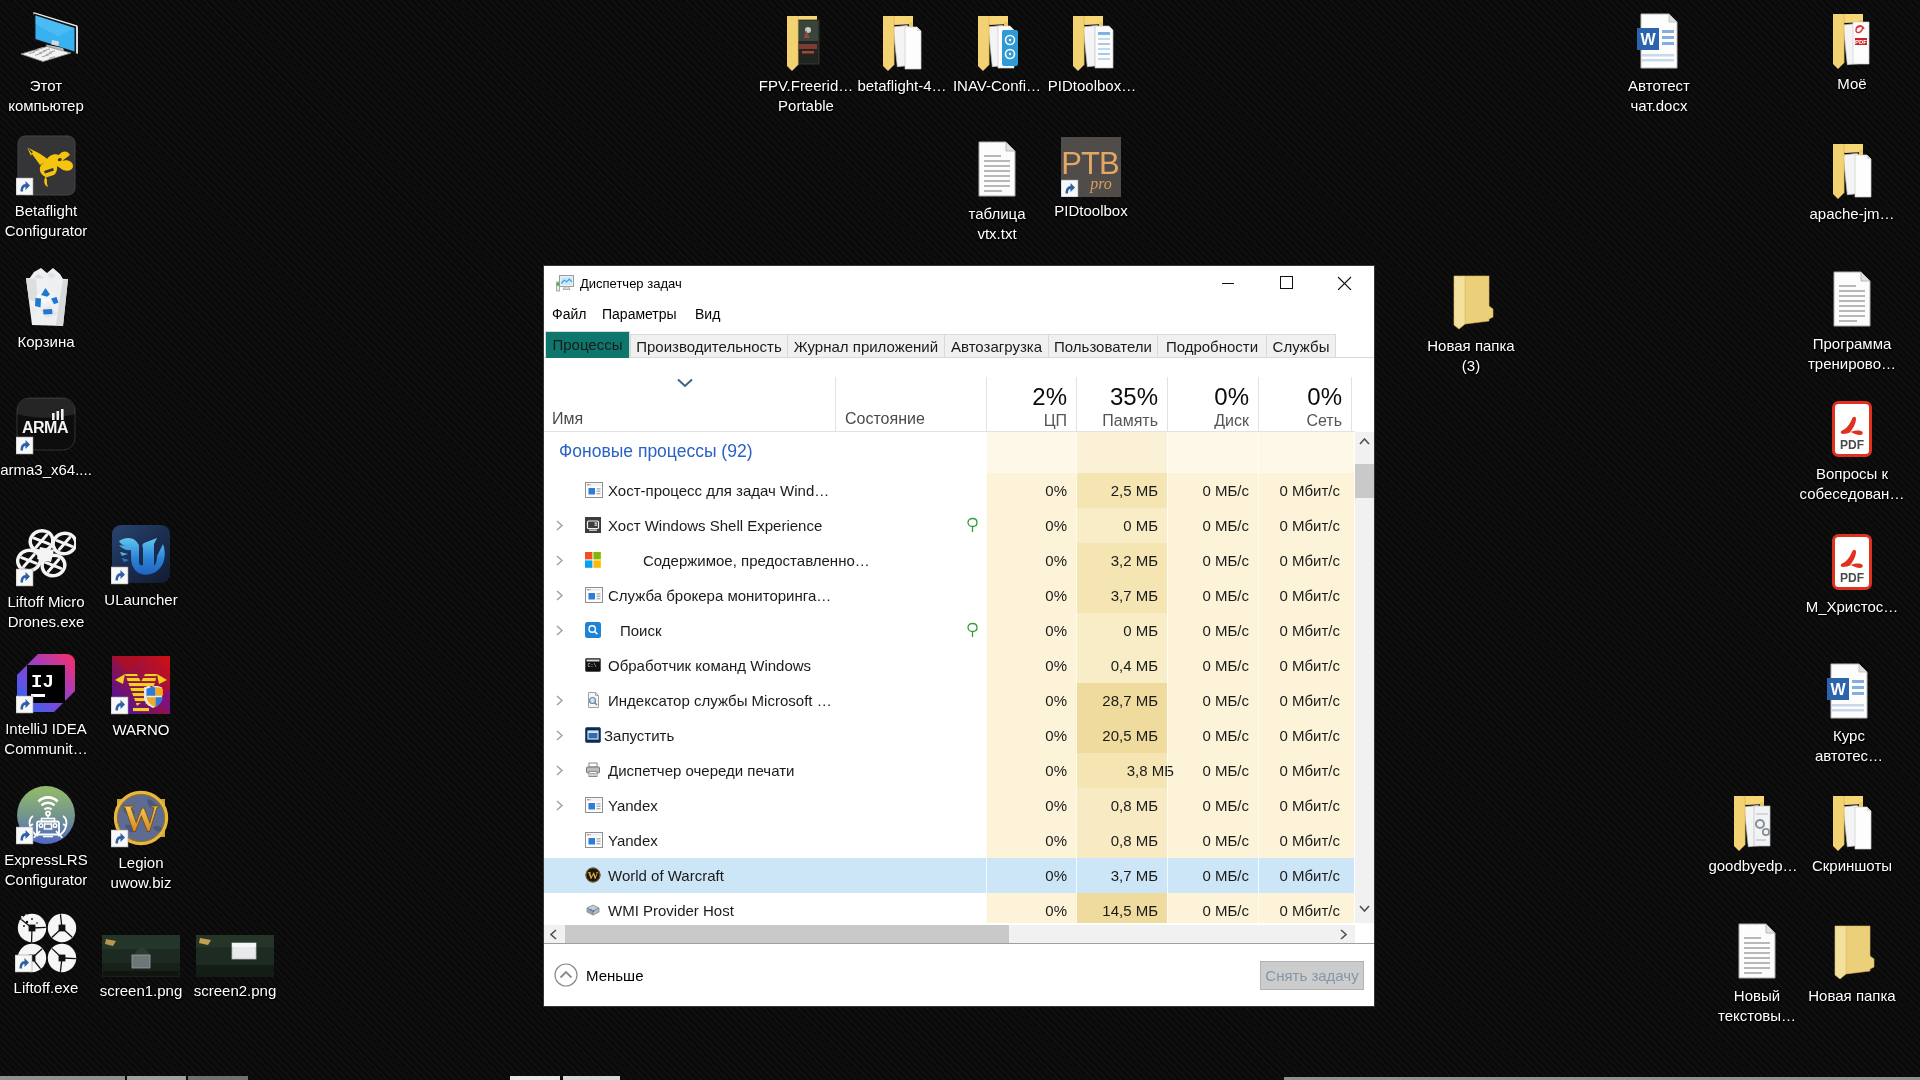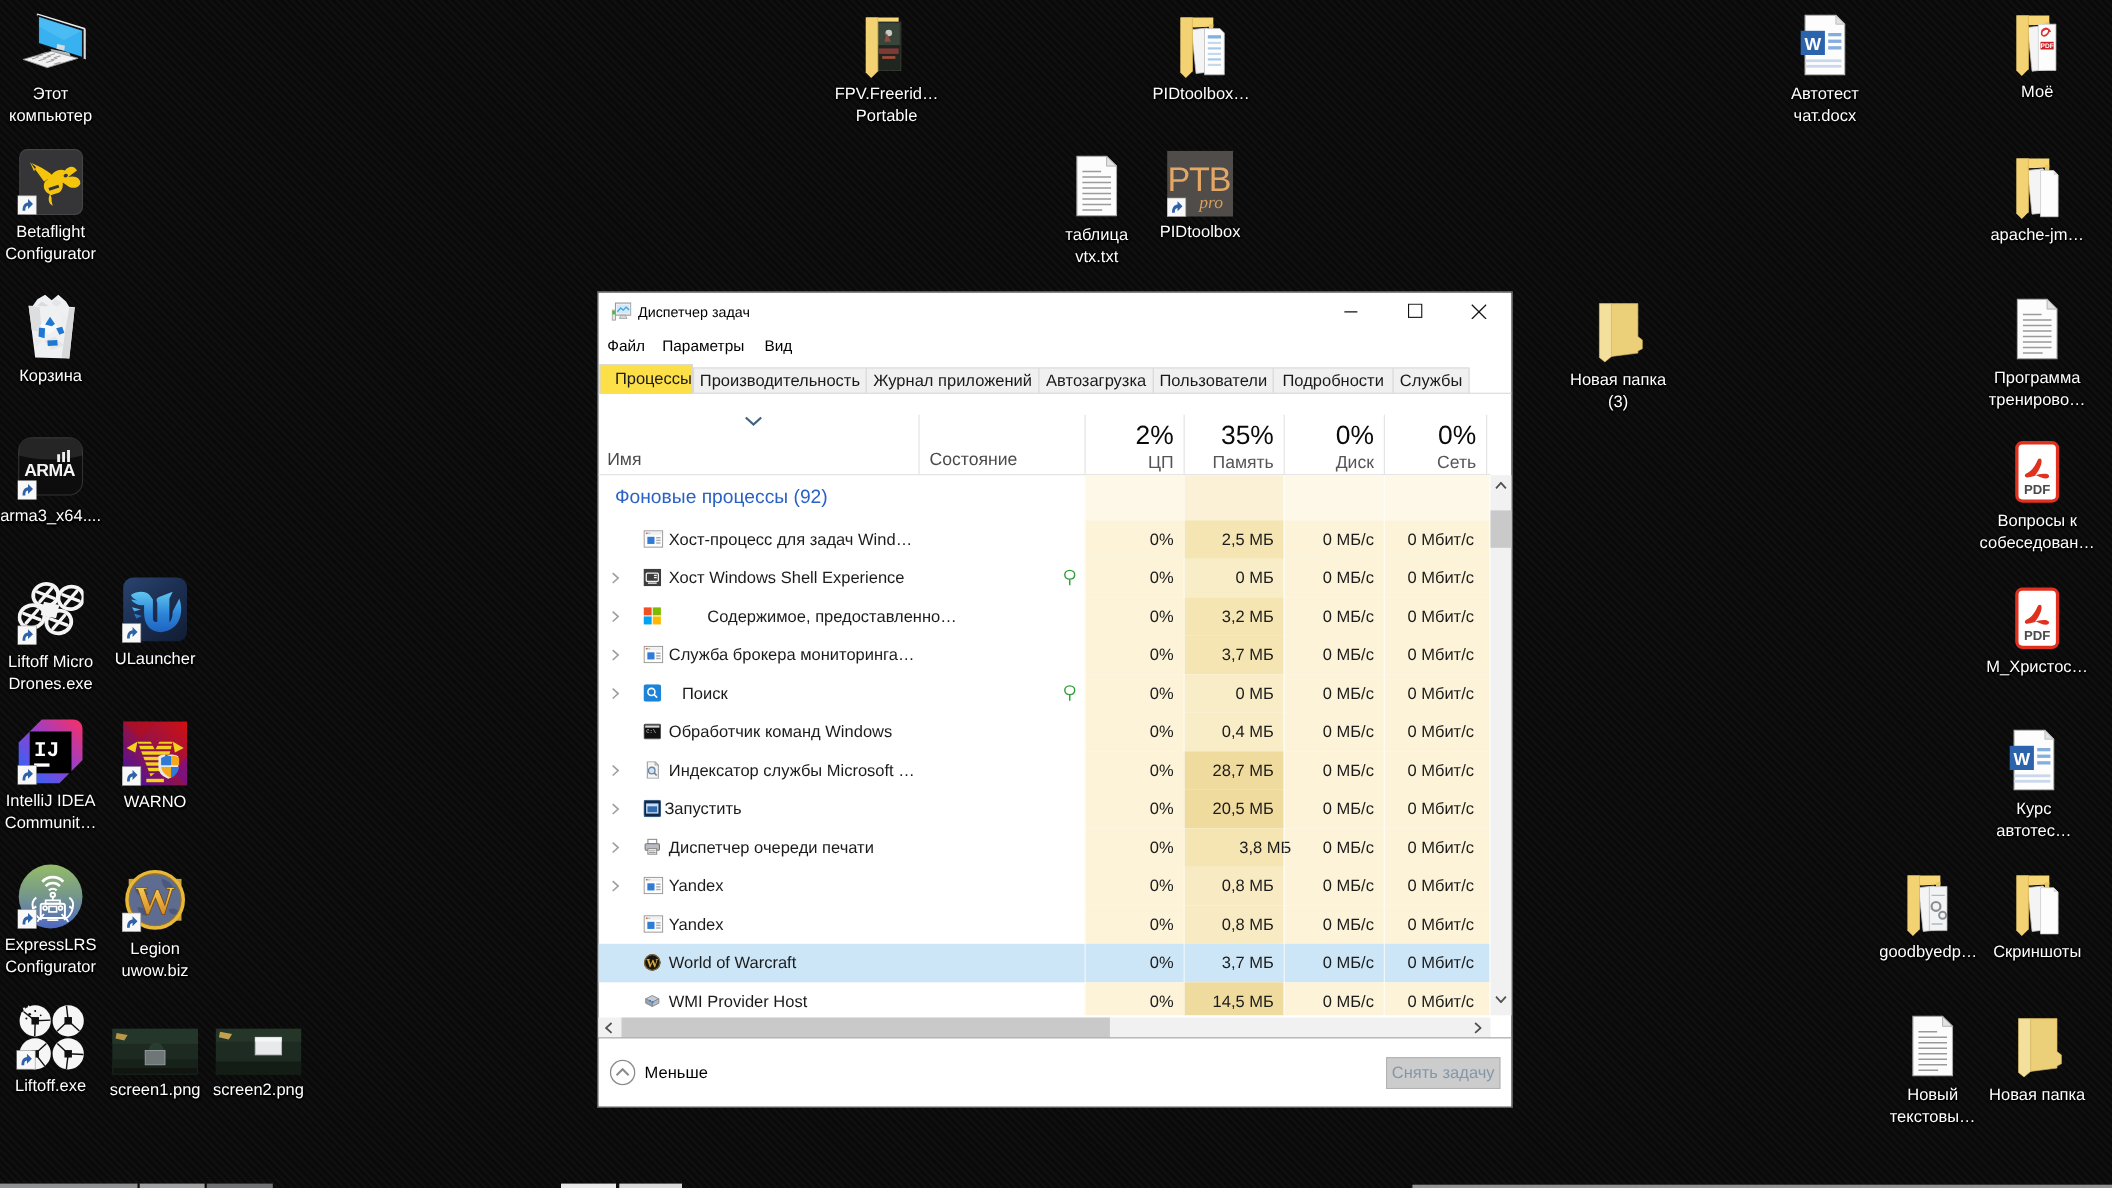--- a/index.html
+++ b/index.html
@@ -370,20 +370,62 @@
               <path d="M21 16 l4 8 -6 0 z" fill="#8f4a42"></path>
               <rect x="14" y="30" width="18" height="5" fill="#7e3b35"></rect>
               <rect x="17" y="37" width="12" height="2.5" fill="#a04a3a"></rect>
             </g>
             <path d="M2,2 L13,2 L13,51 L7,57 L2,52 Z" fill="#f3d273"></path>
             <path d="M13,2 L13,51" stroke="#dfba55" stroke-width="0.8"></path>
           </g>
         </svg>
       </div>
       <div class="lb">FPV.Freerid…<br>Portable</div>
+    </div>
+<div class="di" style="left:842px;top:12px;">
+      <div class="ic">
+        <svg width="60" height="60" viewBox="0 0 60 60">
+          <g transform="translate(9,2)">
+            <path d="M2,2 L32,2 L32,10 L14,11 Z" fill="#f7d676"></path>
+            <path d="M28,8 L32,8 L32,46 L28,48 Z" fill="#e9c763"></path>
+            <g transform="rotate(-6 22 30)">
+              <path d="M14,12 h14 l4,4 v36 h-18 z" fill="#f4f4f4" stroke="#c8c8c8" stroke-width="0.7"></path>
+            </g>
+            <path d="M24,13 h12 l4,4 v38 h-16 z" fill="#fdfdfd" stroke="#cccccc" stroke-width="0.7"></path>
+            <path d="M36,13 l4,4 h-4 z" fill="#dcdcdc"></path>
+            <path d="M2,2 L13,2 L13,51 L7,57 L2,52 Z" fill="#f3d273"></path>
+            <path d="M13,2 L13,51" stroke="#dfba55" stroke-width="0.8"></path>
+          </g>
+        </svg>
+      </div>
+      <div class="lb">betaflight-4…</div>
+    </div>
+<div class="di" style="left:937px;top:12px;">
+      <div class="ic">
+        <svg width="60" height="60" viewBox="0 0 60 60">
+          <g transform="translate(9,2)">
+            <path d="M2,2 L32,2 L32,10 L14,11 Z" fill="#f7d676"></path>
+            <path d="M28,8 L32,8 L32,46 L28,48 Z" fill="#e9c763"></path>
+            <g transform="rotate(-6 22 30)">
+              <path d="M14,12 h14 l4,4 v36 h-18 z" fill="#f4f4f4" stroke="#c8c8c8" stroke-width="0.7"></path>
+            </g>
+            <g>
+              <path d="M22,12 h12 l4,4 v38 h-16 z" fill="#fdfdfd" stroke="#cccccc" stroke-width="0.7"></path>
+              <rect x="26" y="16" width="16" height="36" rx="2" fill="#2e9ad6"></rect>
+              <circle cx="34" cy="26" r="4.5" fill="none" stroke="#fff" stroke-width="1.6"></circle>
+              <circle cx="34" cy="40" r="4.5" fill="none" stroke="#fff" stroke-width="1.6"></circle>
+              <circle cx="34" cy="26" r="1.2" fill="#fff"></circle>
+              <circle cx="34" cy="40" r="1.2" fill="#fff"></circle>
+            </g>
+            <path d="M2,2 L13,2 L13,51 L7,57 L2,52 Z" fill="#f3d273"></path>
+            <path d="M13,2 L13,51" stroke="#dfba55" stroke-width="0.8"></path>
+          </g>
+        </svg>
+      </div>
+      <div class="lb">INAV-Confi…</div>
     </div>
 <div class="di" style="left:937px;top:140px;">
       <div class="ic">
         <svg width="60" height="60" viewBox="0 0 60 60">
           <path d="M12 2 h27 l9 9 v45 h-36 z" fill="#fcfcfc" stroke="#ababab" stroke-width="1"></path>
           <path d="M39 2 l9 9 h-9 z" fill="#e2e2e2" stroke="#ababab" stroke-width="0.8"></path>
           <g stroke="#9a9a9a" stroke-width="1.4">
             <line x1="17" y1="16" x2="34" y2="16"></line>
             <line x1="17" y1="21" x2="43" y2="21"></line>
             <line x1="17" y1="26" x2="43" y2="26"></line>
@@ -677,21 +719,21 @@
   <div class="t" style="left:58px;top:34px;height:30px;line-height:29px;font-size:14px;color:#000;">Параметры</div>
   <div class="t" style="left:151px;top:34px;height:30px;line-height:29px;font-size:14px;color:#000;">Вид</div>
 
   <div class="abs" style="left:0;top:91px;width:830px;height:1px;background:#d9d9d9;"></div>
   <div class="tab" style="left:86px;top:68px;width:158px;height:24px;line-height:23px;">Производительность</div>
   <div class="tab" style="left:243px;top:68px;width:158px;height:24px;line-height:23px;">Журнал приложений</div>
   <div class="tab" style="left:400px;top:68px;width:105px;height:24px;line-height:23px;">Автозагрузка</div>
   <div class="tab" style="left:504px;top:68px;width:110px;height:24px;line-height:23px;">Пользователи</div>
   <div class="tab" style="left:613px;top:68px;width:110px;height:24px;line-height:23px;">Подробности</div>
   <div class="tab" style="left:722px;top:68px;width:70px;height:24px;line-height:23px;">Службы</div>
-  <div class="tab" style="left:1px;top:65px;width:85px;height:27px;line-height:25px;background:#fde047;border-bottom:none;text-align:right;">Процессы</div>
+  <div class="tab" style="left:1px;top:65px;width:85px;height:27px;line-height:25px;background:#0f766e;border-bottom:none;">Процессы</div>
 
   <div class="hsep" style="left:291px;top:111px;height:54px;"></div>
   <div class="hsep" style="left:442px;top:111px;height:54px;"></div>
   <div class="hsep" style="left:532px;top:111px;height:54px;"></div>
   <div class="hsep" style="left:623px;top:111px;height:54px;"></div>
   <div class="hsep" style="left:714px;top:111px;height:54px;"></div>
   <div class="hsep" style="left:807px;top:111px;height:54px;"></div>
   <div class="abs" style="left:0;top:165px;width:811px;height:1px;background:#e2e2e2;"></div>
   <svg class="abs" style="left:133px;top:112px" width="16" height="10" viewBox="0 0 16 10">
         <polyline points="1,1.5 8,8 15,1.5" fill="none" stroke="#42627e" stroke-width="2"></polyline>

